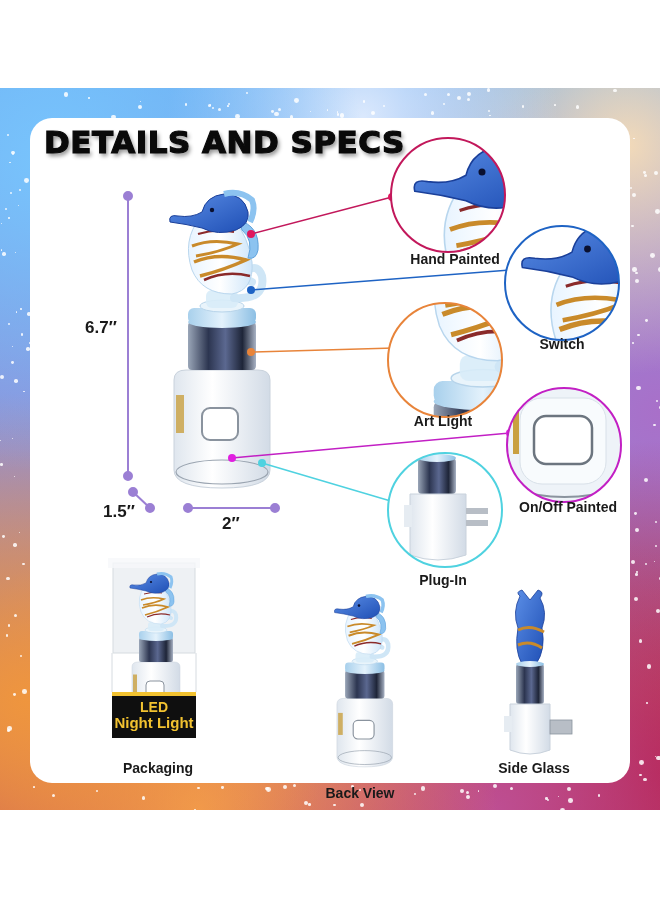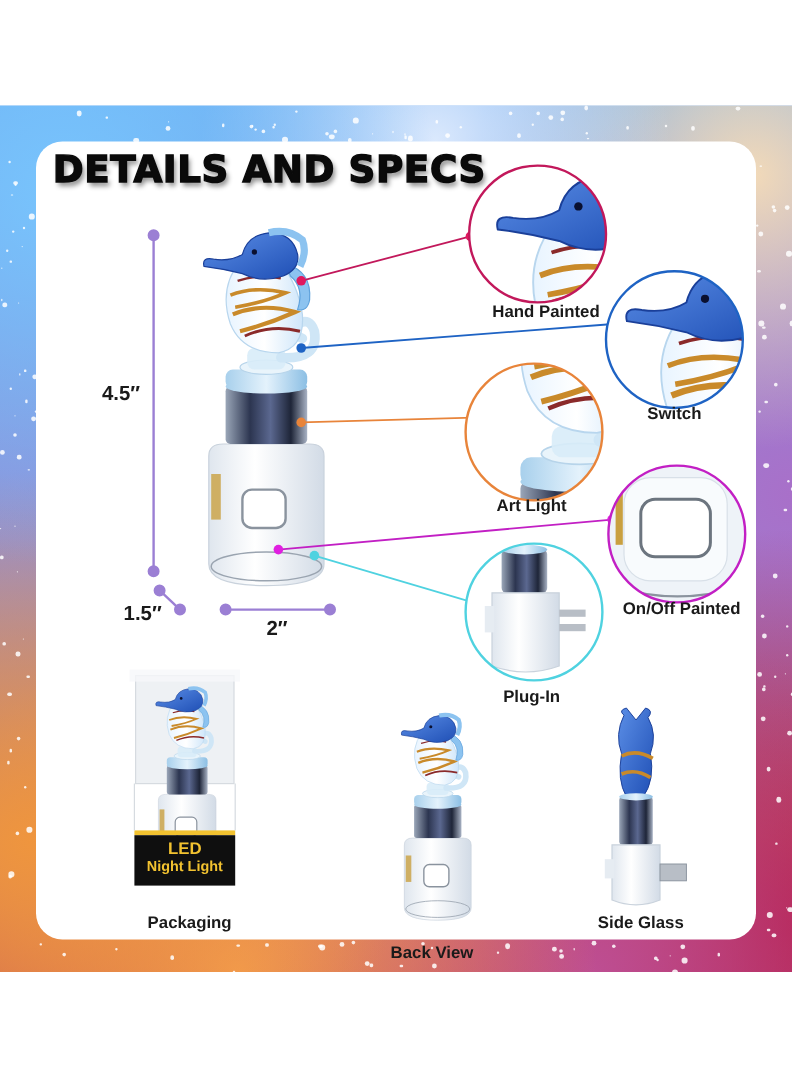--- a/index.html
+++ b/index.html
@@ -402,30 +402,30 @@
     <path d="M518 630 Q530 624 544 632" stroke="#c98a2a" stroke-width="3" fill="none"></path>
     <path d="M518 645 Q530 640 542 648" stroke="#c98a2a" stroke-width="3" fill="none"></path>
     <rect x="516" y="664" width="28" height="40" rx="3" fill="url(#metalGrad)"></rect>
     <ellipse cx="530" cy="664" rx="14" ry="3" fill="url(#collarGrad)"></ellipse>
     <path d="M510 704 L550 704 L550 750 Q530 758 510 750 Z" fill="url(#baseGrad)" stroke="#c9d2dc" stroke-width="1"></path>
     <rect x="550" y="720" width="22" height="14" fill="#b8bec6" stroke="#8a939e" stroke-width="0.8"></rect>
     <rect x="504" y="716" width="8" height="16" fill="#e6ecf2"></rect>
   </g>
 </svg>
 
-<div class="dim-label" style="left:85px; top:318px;">4.5″</div>
+<div class="dim-label" style="left:85px; top:318px;">6.7″</div>
 <div class="dim-label" style="left:103px; top:502px;">1.5″</div>
 <div class="dim-label" style="left:222px; top:514px;">2″</div>
 
 <div class="label" style="left:455px; top:251px;">Hand Painted</div>
 <div class="label" style="left:562px; top:336px;">Switch</div>
 <div class="label" style="left:443px; top:413px;">Art Light</div>
 <div class="label" style="left:568px; top:499px;">On/Off Painted</div>
 <div class="label" style="left:443px; top:572px;">Plug-In</div>
 
 <div style="position:absolute; left:112px; top:700px; width:84px; text-align:center; color:#f2c230; font-family:'Liberation Sans',sans-serif; font-weight:700; font-size:14px; line-height:15px;">
   <div>LED</div>
-  <div style="font-size:12px;">Night Light</div>
+  <div style="font-size:15px;">Night Light</div>
 </div>
 
 <div class="label" style="left:158px; top:760px;">Packaging</div>
 <div class="label" style="left:360px; top:760px;margin-top:25px;">Back View</div>
 <div class="label" style="left:534px; top:760px;">Side Glass</div>
 
 </body></html>

